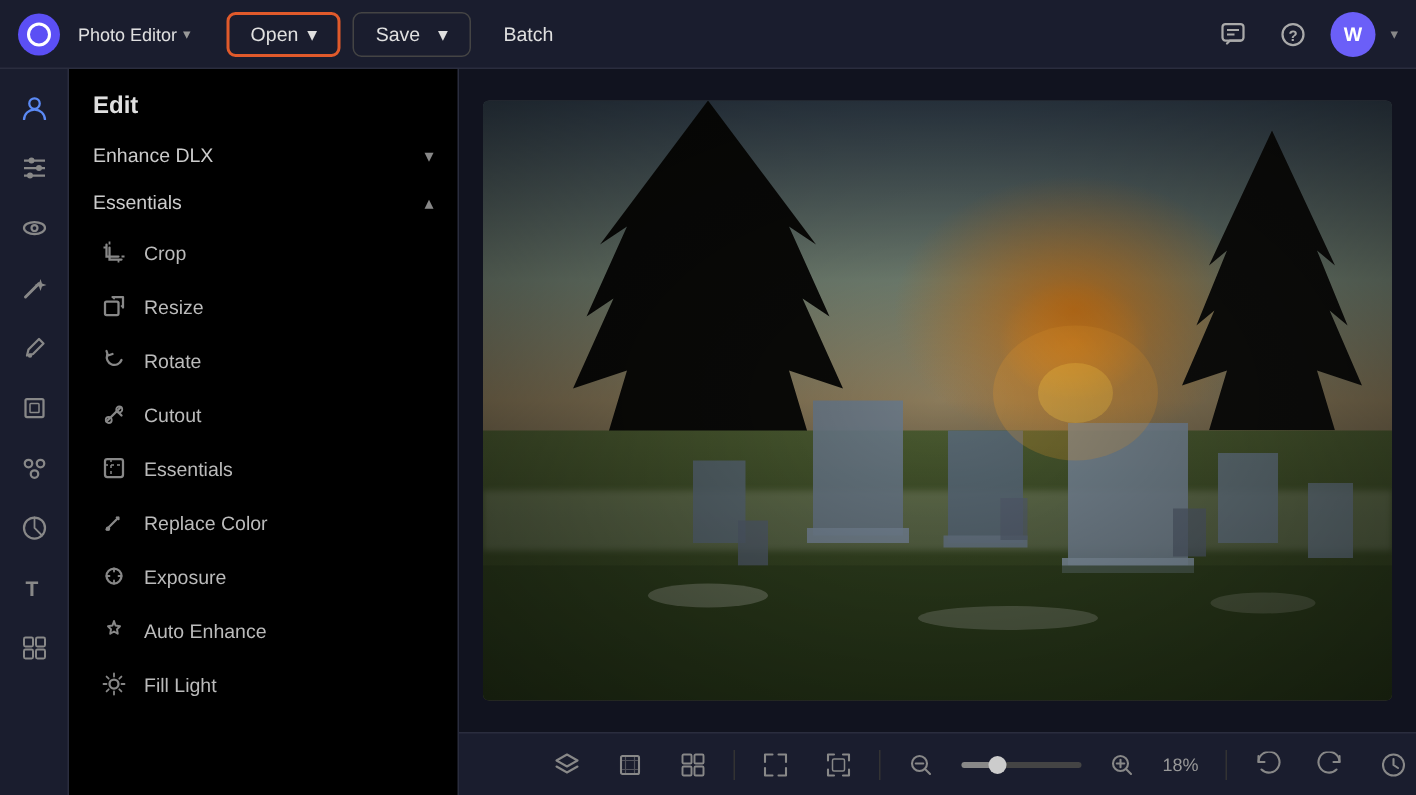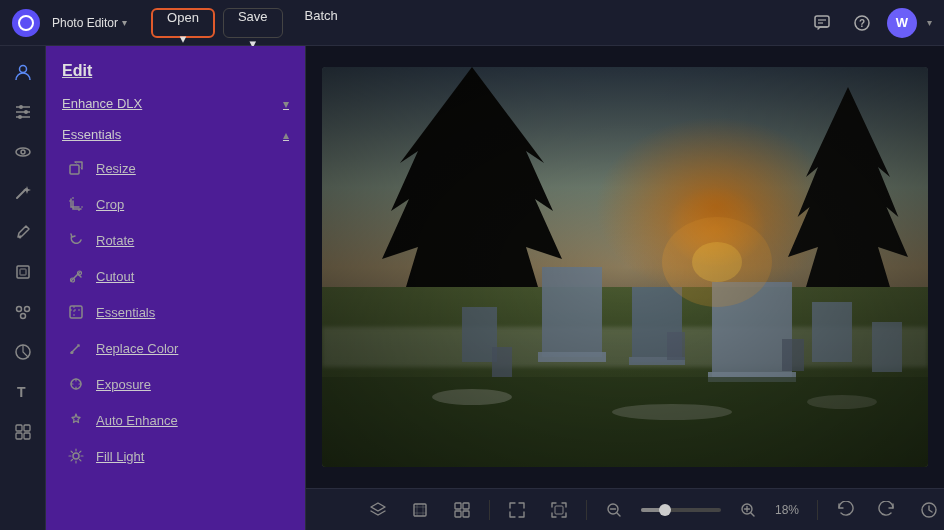--- a/index.html
+++ b/index.html
@@ -60,21 +60,20 @@
     .topbar-btn {
       height: 30px;
       padding: 0 14px;
       border-radius: 6px;
       border: none;
       cursor: pointer;
       font-size: 13px;
       display: flex;
       align-items: center;
       gap: 6px;
-      flex-direction: column;
     }
     .topbar-btn.open-btn {
       background: transparent;
       color: #e0e0e0;
       border: 2px solid #e05a2b;
     }
     .topbar-btn.save-btn {
       background: transparent;
       color: #e0e0e0;
       border: 1px solid #444;
@@ -147,27 +146,26 @@
       border-radius: 6px;
       cursor: pointer;
       color: #888;
       font-size: 18px;
     }
     .icon-bar-item.active { color: #5b8af5; }
 
     
     .sidebar {
       width: 260px;
-      background: #4c1d95;
+      background: #000000;
       border-right: 1px solid #2a2d3e;
       display: flex;
       flex-direction: column;
       flex-shrink: 0;
       overflow: hidden;
-      text-decoration: underline;
     }
     .sidebar-header {
       padding: 16px 16px 8px;
       font-size: 16px;
       font-weight: 600;
       color: #e0e0e0;
     }
     .sidebar-ai-btn {
       margin: 0 12px 12px;
       height: 36px;
@@ -498,38 +496,38 @@
       <div class="sidebar-section">
         <div class="sidebar-section-header">
           <span>Essentials</span>
           <span style="font-size:12px;color:#888;">▴</span>
         </div>
         <div class="sidebar-items">
 
           <div class="sidebar-item">
             <div class="sidebar-item-icon">
               <svg width="16" height="16" viewBox="0 0 16 16" fill="none">
-                <rect x="2" y="5" width="9" height="9" rx="1" stroke="#888" stroke-width="1.5"></rect>
-                <path d="M7 2h7v7" stroke="#888" stroke-width="1.5" stroke-linecap="round" stroke-linejoin="round"></path>
-                <line x1="7" y1="2" x2="14" y2="9" stroke="#888" stroke-width="1" stroke-dasharray="2 2"></line>
-              </svg>
-            </div>
-            <span>Resize</span>
-          </div>
-
-          <div class="sidebar-item">
-            <div class="sidebar-item-icon">
-              <svg width="16" height="16" viewBox="0 0 16 16" fill="none">
                 <path d="M3 3v8h8" stroke="#888" stroke-width="1.5" stroke-linecap="round"></path>
                 <path d="M5 1v2M1 5h2" stroke="#888" stroke-width="1.2"></path>
                 <path d="M13 13H5V5" stroke="#888" stroke-width="1.5" stroke-linecap="round"></path>
                 <path d="M11 15v-2M15 11h-2" stroke="#888" stroke-width="1.2"></path>
               </svg>
             </div>
             <span>Crop</span>
+          </div>
+
+          <div class="sidebar-item">
+            <div class="sidebar-item-icon">
+              <svg width="16" height="16" viewBox="0 0 16 16" fill="none">
+                <rect x="2" y="5" width="9" height="9" rx="1" stroke="#888" stroke-width="1.5"></rect>
+                <path d="M7 2h7v7" stroke="#888" stroke-width="1.5" stroke-linecap="round" stroke-linejoin="round"></path>
+                <line x1="7" y1="2" x2="14" y2="9" stroke="#888" stroke-width="1" stroke-dasharray="2 2"></line>
+              </svg>
+            </div>
+            <span>Resize</span>
           </div>
 
           <div class="sidebar-item">
             <div class="sidebar-item-icon">
               <svg width="16" height="16" viewBox="0 0 16 16" fill="none">
                 <path d="M13 8A5 5 0 1 1 3.5 4.5" stroke="#888" stroke-width="1.5" stroke-linecap="round"></path>
                 <path d="M3 2l1 3 3-1" stroke="#888" stroke-width="1.5" stroke-linecap="round" stroke-linejoin="round"></path>
               </svg>
             </div>
             <span>Rotate</span>

